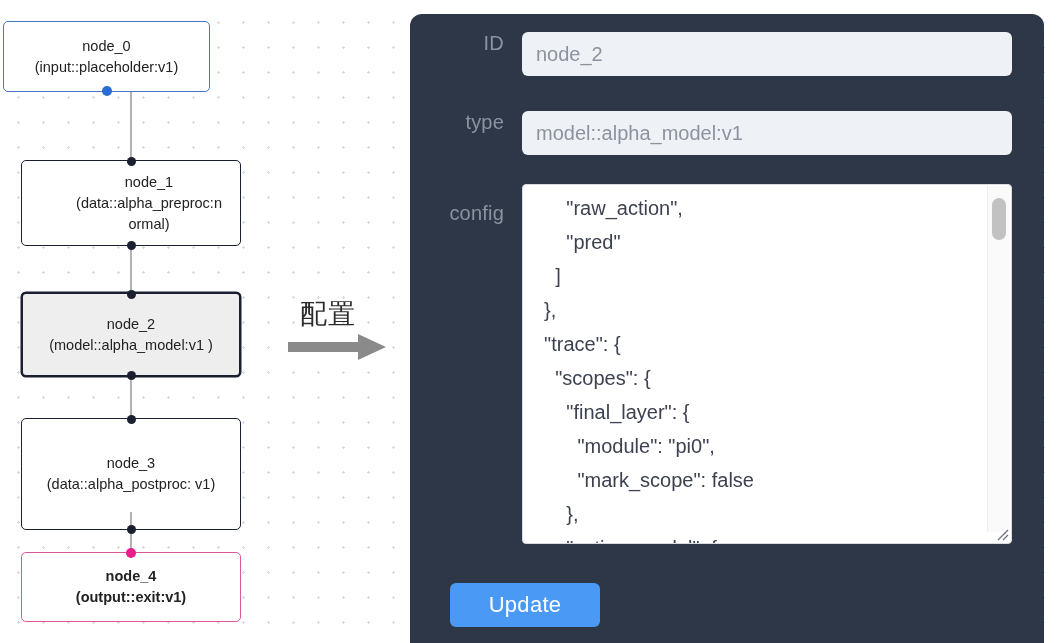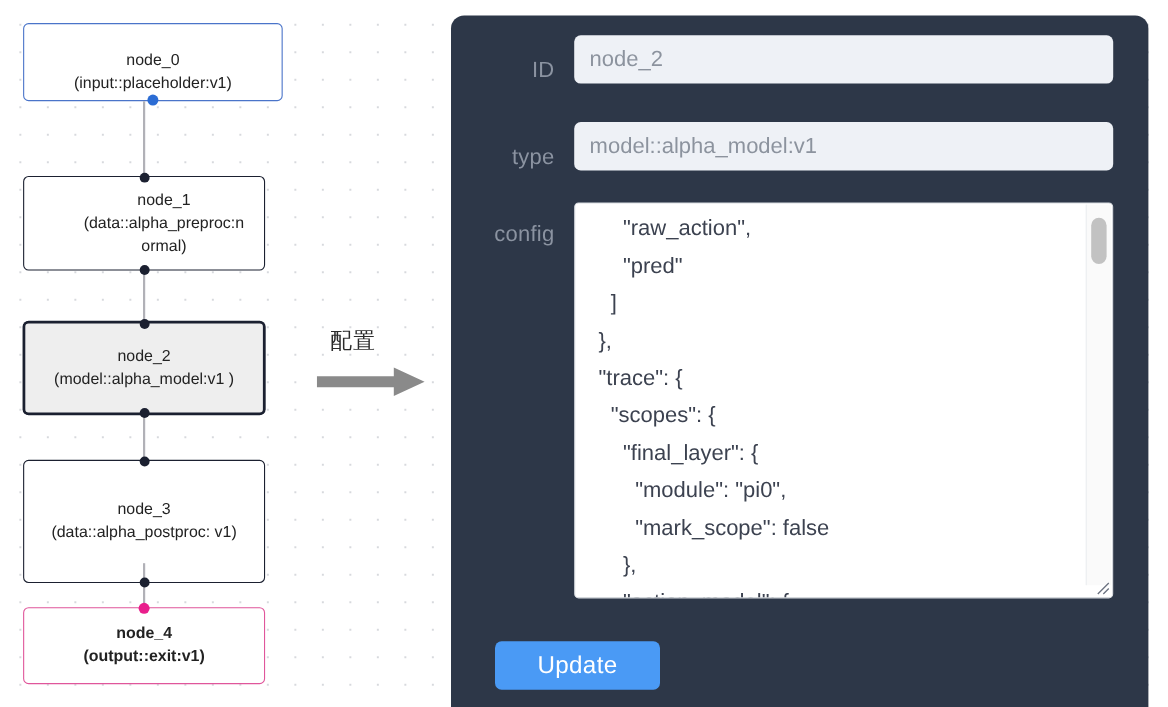--- a/index.html
+++ b/index.html
@@ -97,21 +97,21 @@
   #arrow-group {
     position: absolute;
     left: 288px;
     top: 296px;
     width: 106px;
     height: 60px;
   }
   #arrow-label {
     position: absolute;
     left: 12px; top: 0;
-    font-size: 20px;
+    font-size: 27px;
     color: #2b2b2b;
     font-family: "DejaVu Sans", sans-serif;
     letter-spacing: 1px;
   }
   #arrow-shape {
     position: absolute;
     left: 0; top: 36px;
   }
 
   
@@ -122,21 +122,21 @@
     width: 634px;
     height: 629px;
     background: #2d3748;
     border-radius: 12px 12px 0 0;
     box-sizing: border-box;
     z-index: 20;
   }
   .field-row {
     position: absolute;
     display: flex;
-    align-items: flex-end;
+    align-items: flex-start;
   }
   .field-label {
     color: #8b93a1;
     font-size: 20px;
     text-align: right;
     width: 112px;
     padding-right: 18px;
     box-sizing: border-box;
     letter-spacing: .2px;
   }
@@ -229,21 +229,21 @@
   <div id="canvas">
 
     <div class="wm" style="left:40px; top:120px;"></div>
     <div class="wm" style="left:690px; top:230px;"></div>
 
     <div class="edge" style="top:92px;  height:68px;"></div>
     <div class="edge" style="top:246px; height:46px;"></div>
     <div class="edge" style="top:377px; height:41px;"></div>
     <div class="edge" style="top:512px; height:40px;"></div>
 
-    <div class="node input-node" style="left:21px; top:21px; width:236px; height:71px;align-items:flex-end;">
+    <div class="node input-node" style="left:3px; top:21px; width:207px; height:71px;">
       <div>
         <span class="lbl">node_0</span>
         <span class="lbl">(input::placeholder:v1)</span>
       </div>
       <span class="handle blue"></span>
     </div>
 
     <div class="node" style="left:21px; top:160px; width:220px; height:86px;padding-left:44px;">
       <div>
         <span class="lbl">node_1</span>

